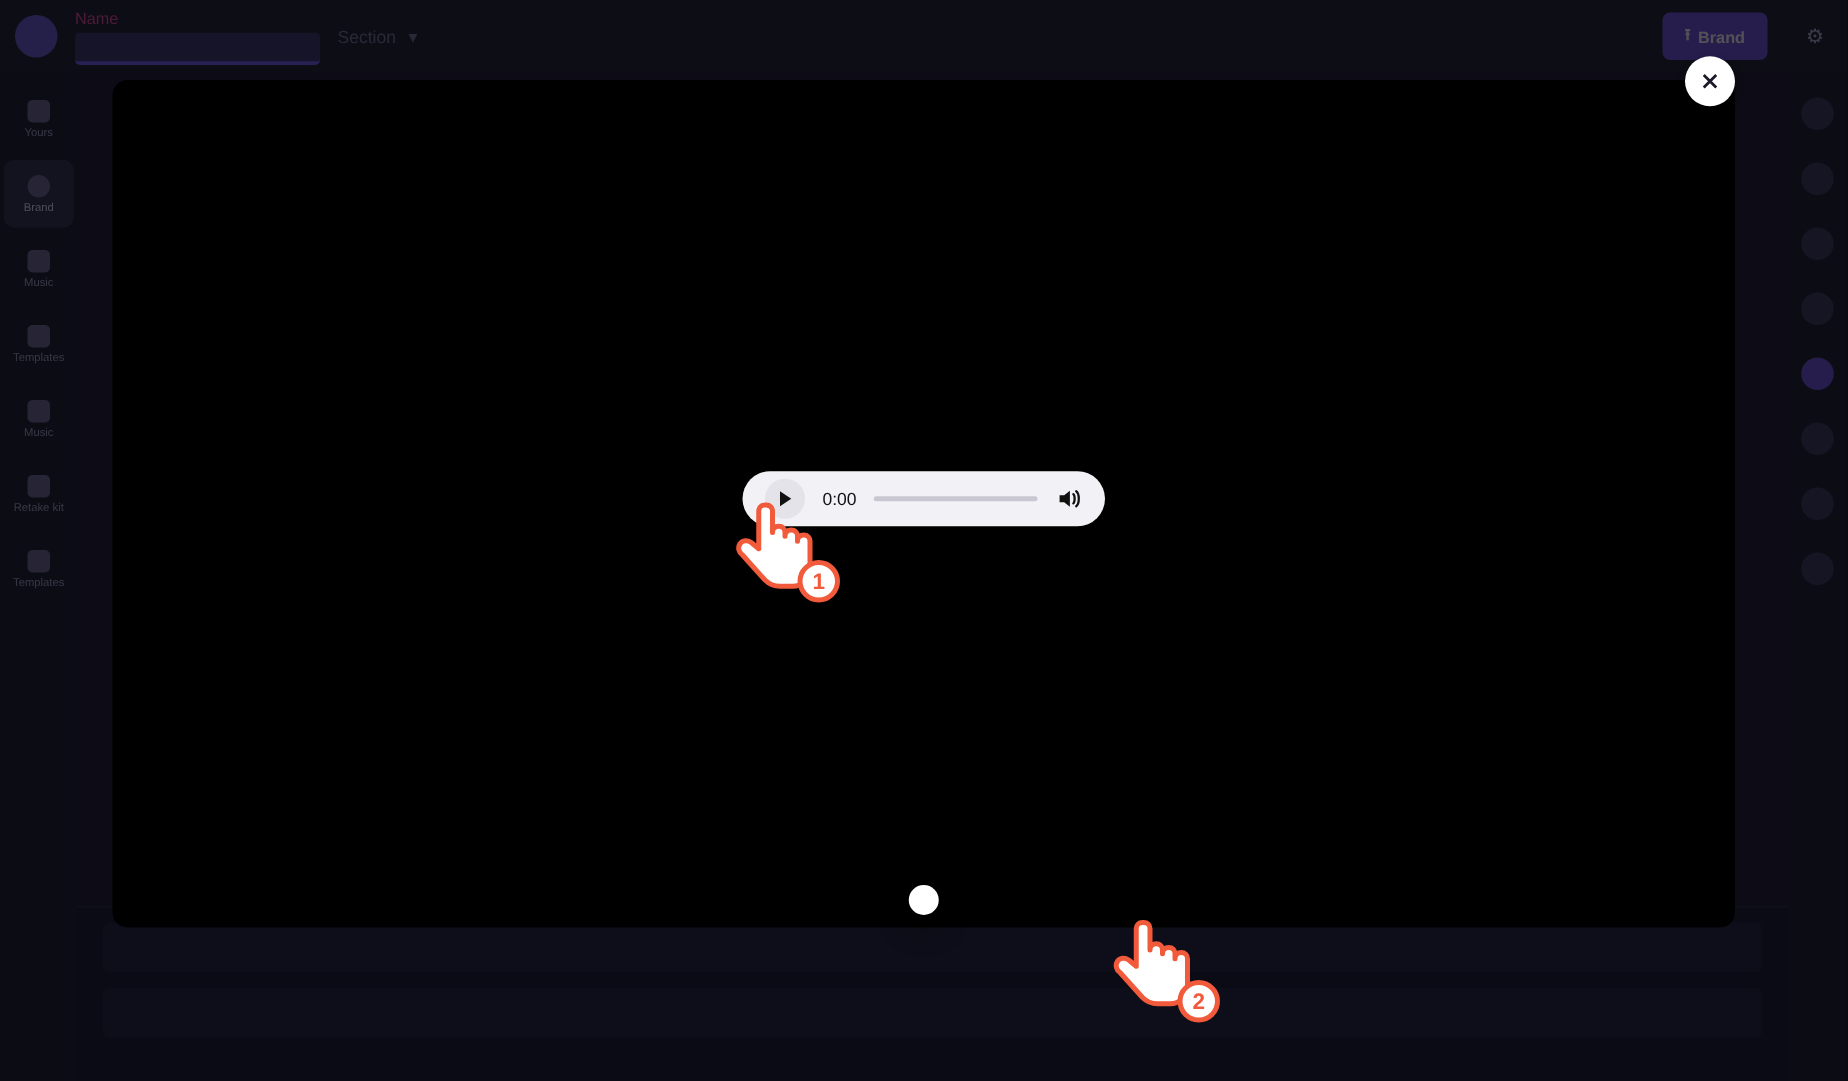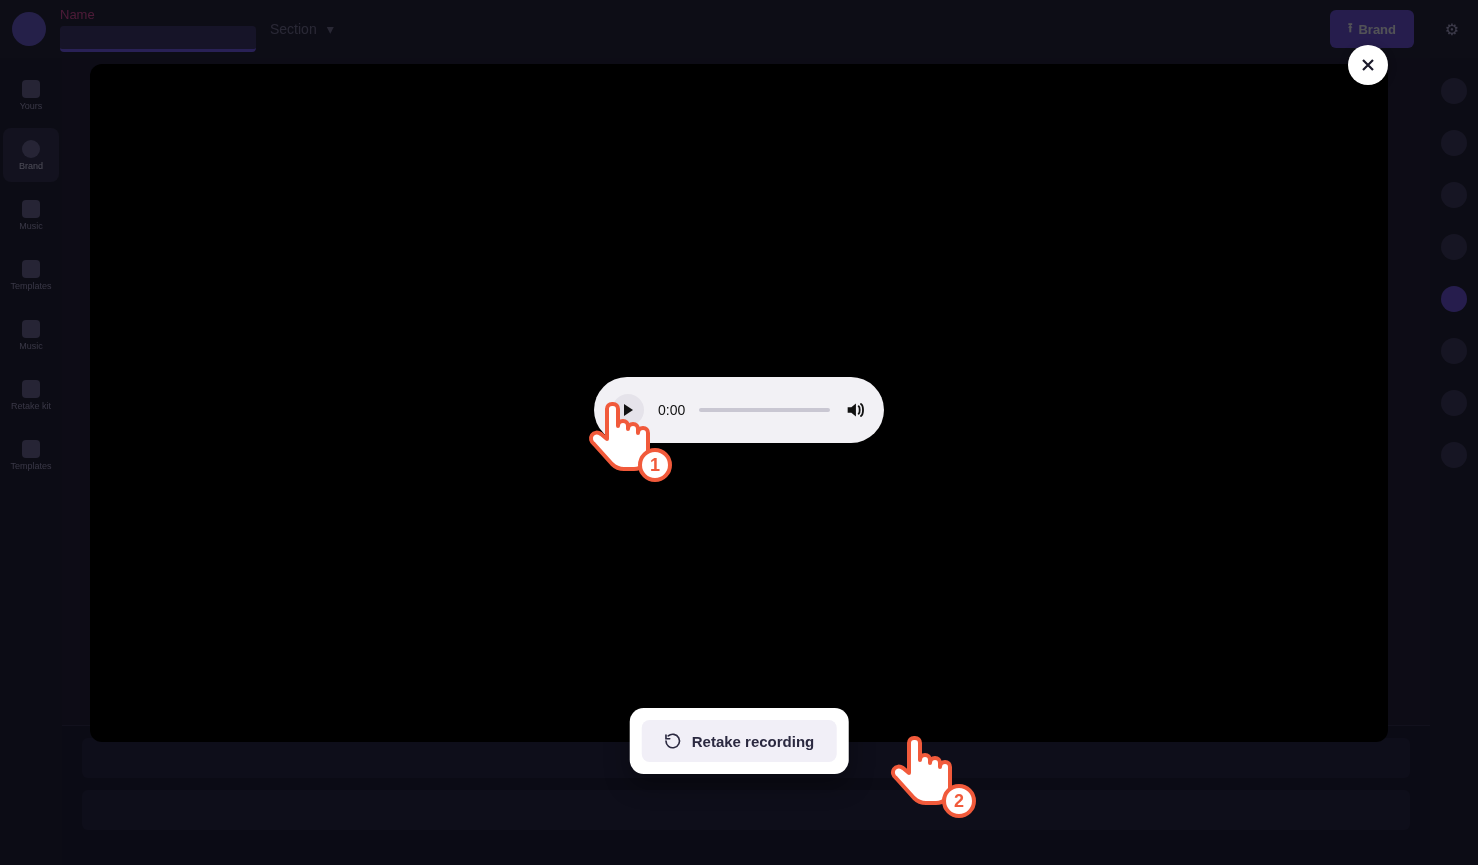--- a/index.html
+++ b/index.html
@@ -77,21 +77,21 @@
     position:absolute; top:45px; right:90px; z-index:30;
     width:40px; height:40px; border-radius:50%; background:#fff;
     display:flex; align-items:center; justify-content:center; cursor:pointer;
     box-shadow:0 2px 8px rgba(0,0,0,.3);
   }
   .close-btn svg { stroke:#1b1a2b; stroke-width:2.2; }
 
   
   .player {
     position:absolute; top:377px; left:50%; transform:translateX(-50%);
-    width:290px; height:66px; background:#f2f1f5; border-radius:40px;
+    width:290px; height:44px; background:#f2f1f5; border-radius:40px;
     display:flex; align-items:center; padding:0 18px; gap:14px;
   }
   .play-btn {
     width:32px; height:32px; border-radius:50%; background:#e5e3ea;
     display:flex; align-items:center; justify-content:center; cursor:pointer;
   }
   .time { font-size:14px; color:#111; }
   .prog {
     flex:1; height:4px; background:#c9c7d2; border-radius:2px; position:relative;
   }
@@ -224,27 +224,20 @@
   <div class="vol">
     <svg width="22" height="22" viewBox="0 0 24 24">
       <path d="M4 9v6h4l5 4V5L8 9H4z" fill="#111"></path>
       <path d="M16 8c1.5 1 1.5 7 0 8" stroke="#111" stroke-width="2" fill="none" stroke-linecap="round"></path>
       <path d="M18.5 5.5c3 2 3 11 0 13" stroke="#111" stroke-width="2" fill="none" stroke-linecap="round"></path>
     </svg>
   </div>
 </div>
 
 <div class="action-bar">
-  <button class="btn secondary">
-    <svg width="18" height="18" viewBox="0 0 24 24" fill="none" stroke="#2b2940" stroke-width="2.2" stroke-linecap="round">
-      <path d="M3 12a9 9 0 1 0 3-6.7"></path>
-      <path d="M3 4v5h5"></path>
-    </svg>
-    <span>Retake recording</span>
-  </button>
 </div>
 
 <div class="hand hand1">
   <svg width="80" height="90" viewBox="0 0 80 90">
     <path d="M34 6c-3 0-5 2-5 5v30l-6-5c-3-2-7-2-9 1-2 3-1 7 2 9l18 20c3 3 6 5 12 5h10c8 0 14-6 14-14V35c0-3-2-5-5-5s-5 2-5 5v-4c0-3-2-5-5-5s-5 2-5 5v-3c0-3-2-5-5-5s-5 2-5 5V11c0-3-2-5-5-5z" fill="#fff" stroke="#f15a3b" stroke-width="4" stroke-linejoin="round"></path>
   </svg>
   <div class="hand-num">1</div>
 </div>
 
 <div class="hand hand2">

